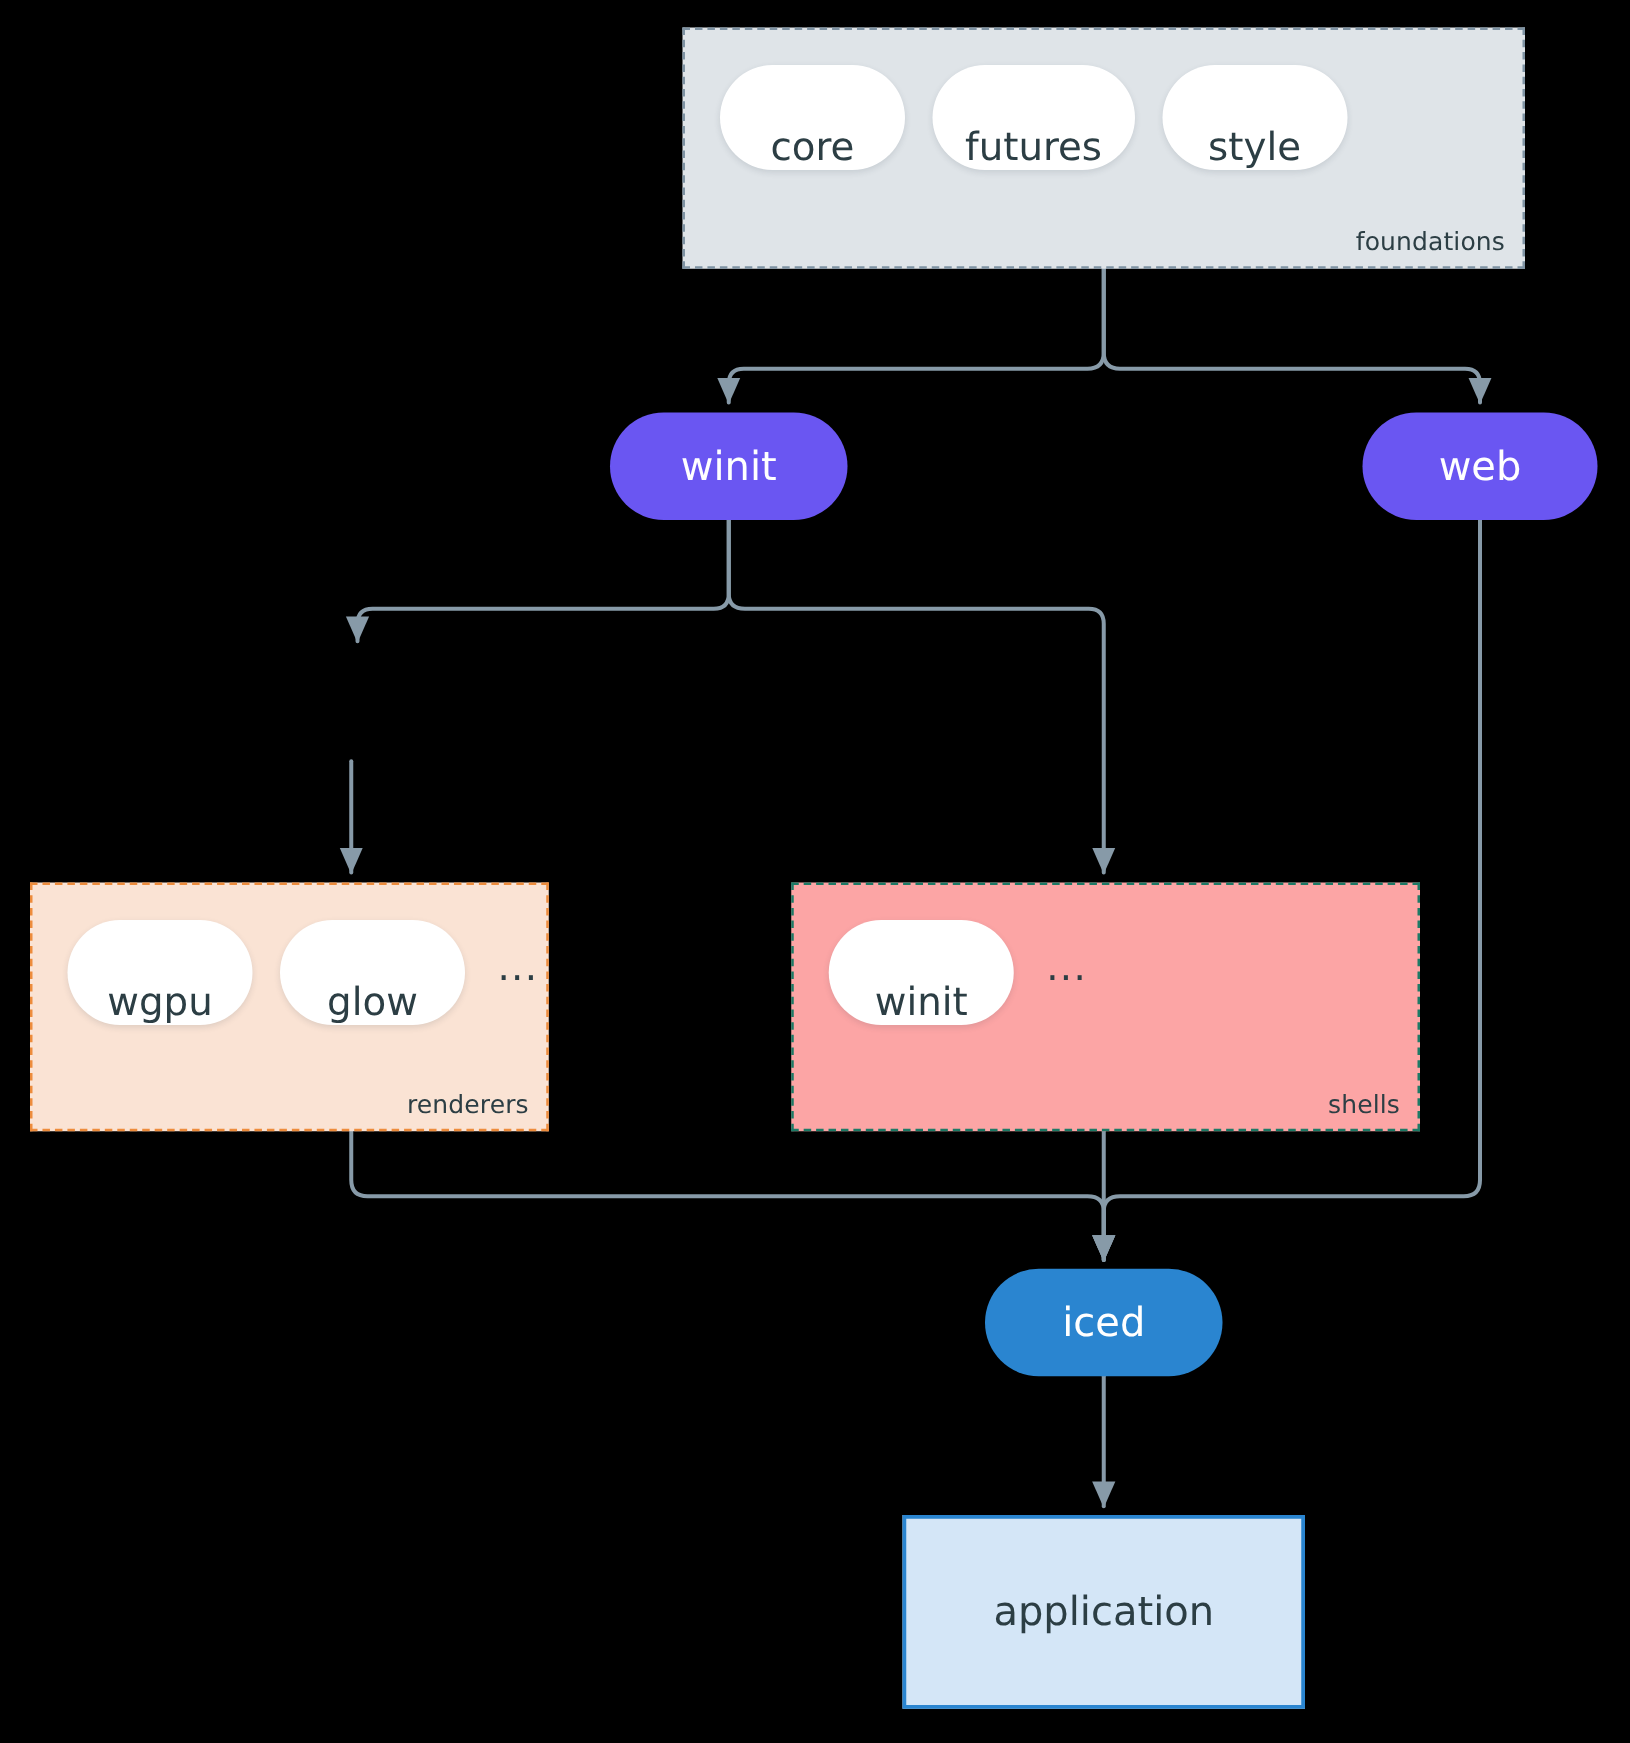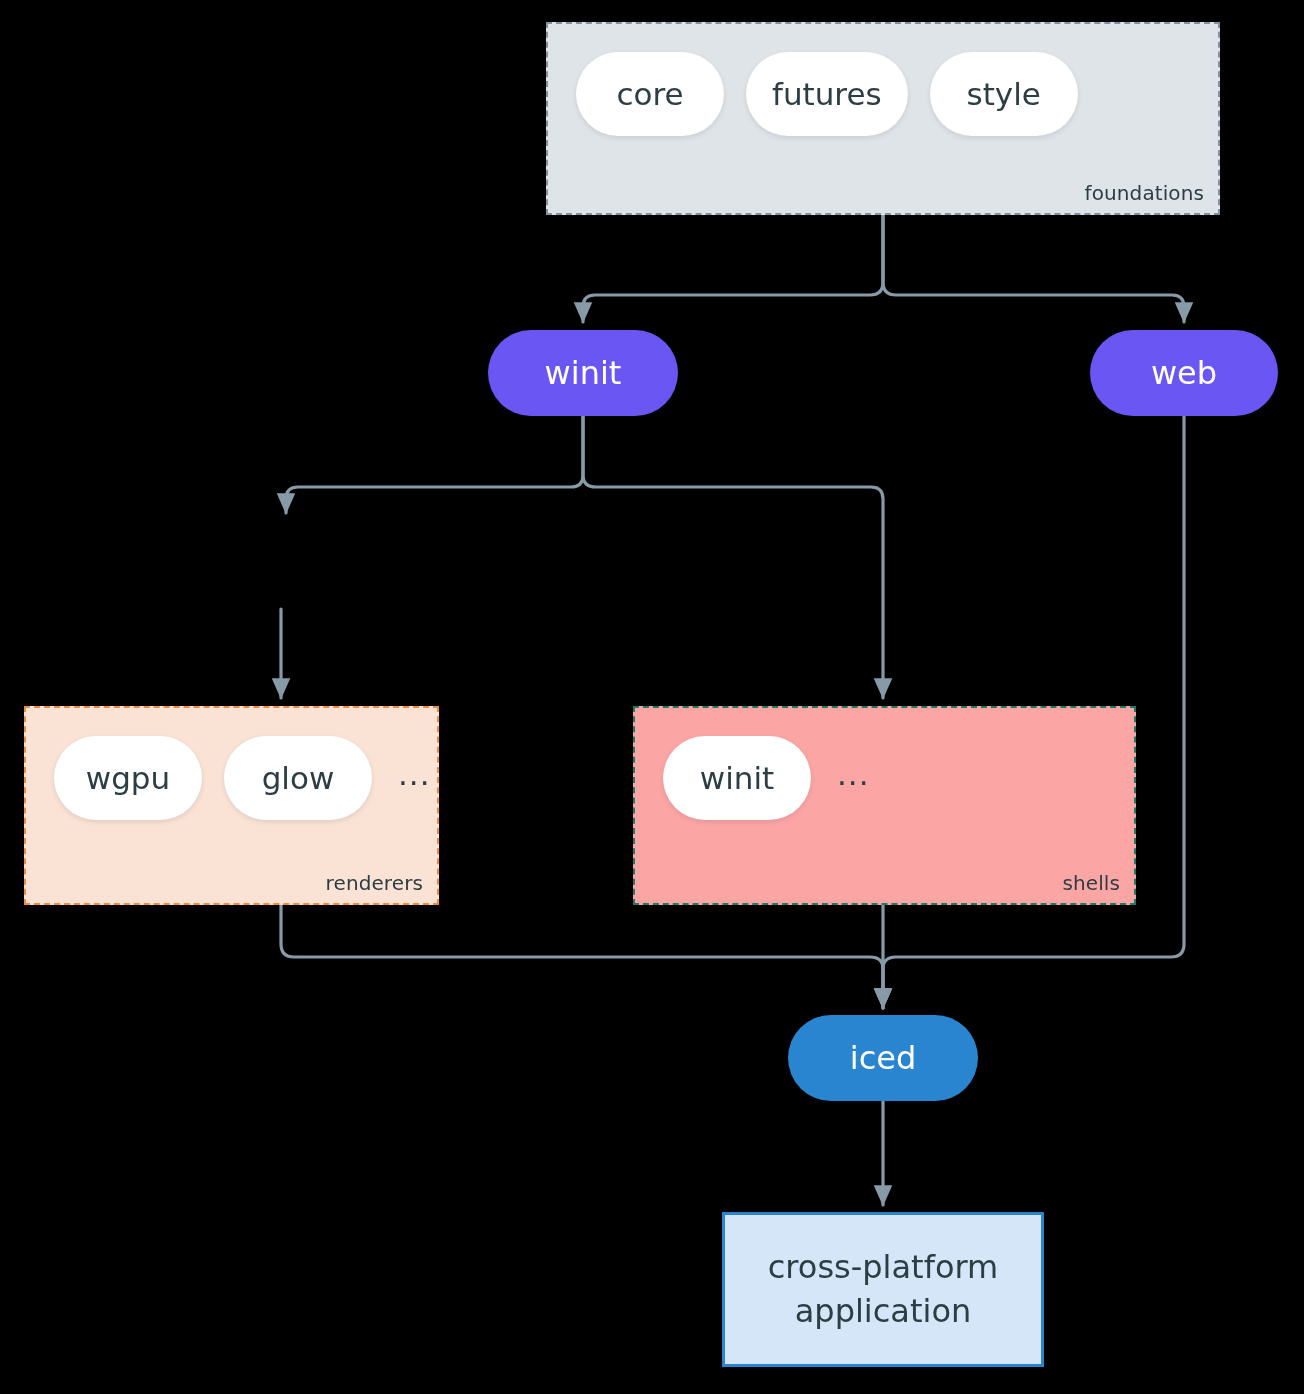--- a/index.html
+++ b/index.html
@@ -48,21 +48,21 @@
     align-items: center;
     gap: 22px;
   }
   .pill {
     background: #ffffff;
     border-radius: 999px;
     height: 84px;
     min-width: 148px;
     padding: 0 26px;
     display: flex;
-    align-items: center;
+    align-items: flex-end;
     justify-content: center;
     font-size: 31px;
     color: #2c3e44;
     box-shadow: 0 2px 5px rgba(40,55,70,0.13);
   }
   .ellipsis {
     font-size: 31px;
     color: #2c3e44;
     letter-spacing: 1px;
     padding-left: 4px;
@@ -174,17 +174,16 @@
   <div class="node" id="node-web" style="left: 1090px; top: 330px; width: 188px; height: 86px; background: rgb(106, 86, 242); color: rgb(255, 255, 255);">
     <span>web</span>
   </div>
 
 
   <div class="node" id="node-iced" style="left: 788px; top: 1015px; width: 190px; height: 86px; background: rgb(42, 133, 208); color: rgb(255, 255, 255);">
     <span>iced</span>
   </div>
 
   <div class="rect-node" id="node-application" style="left: 722px; top: 1212px; width: 322px; height: 155px; background: rgb(212, 230, 247); border: 3px solid rgb(42, 133, 208); color: rgb(44, 62, 68);">
-    <div>cross-platform</div>
     <div>application</div>
   </div>
 
 </div>
 
 </body></html>

